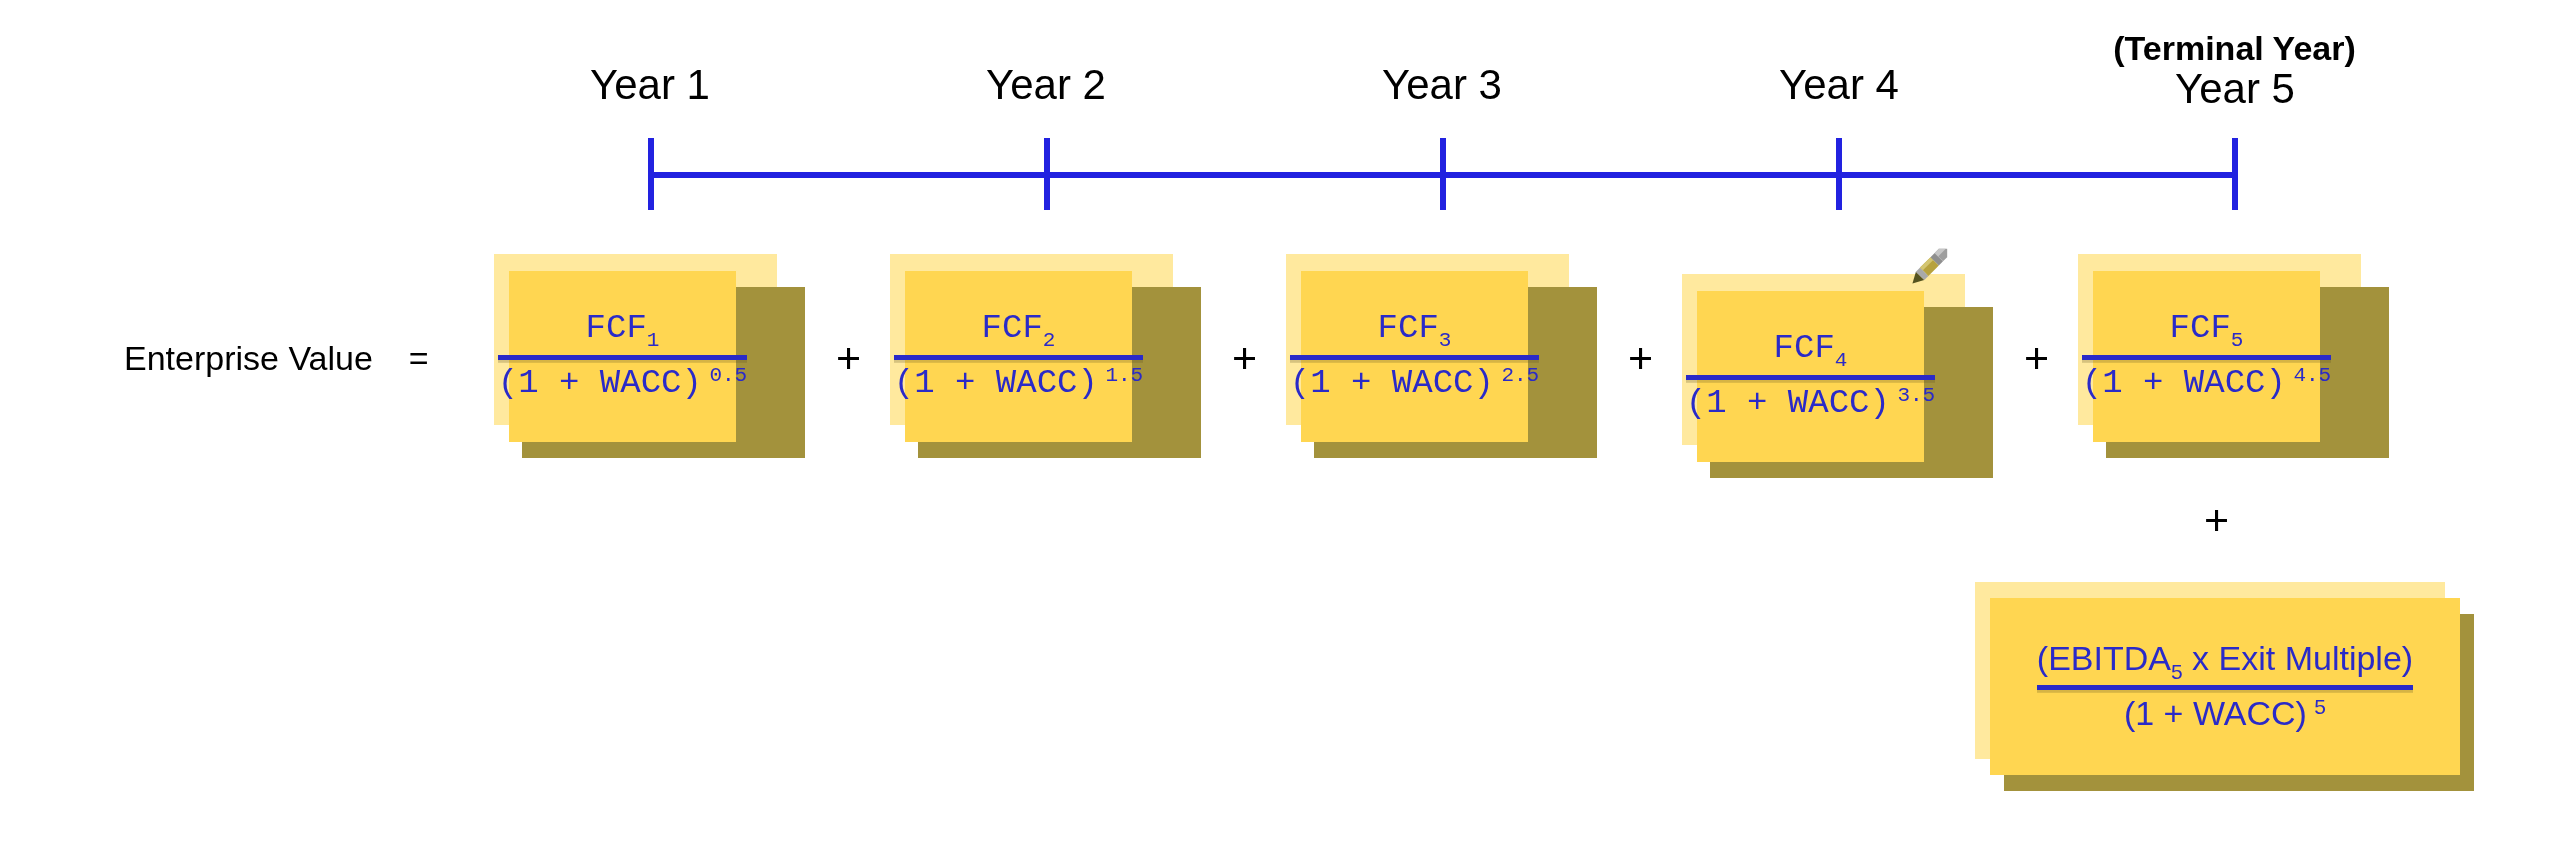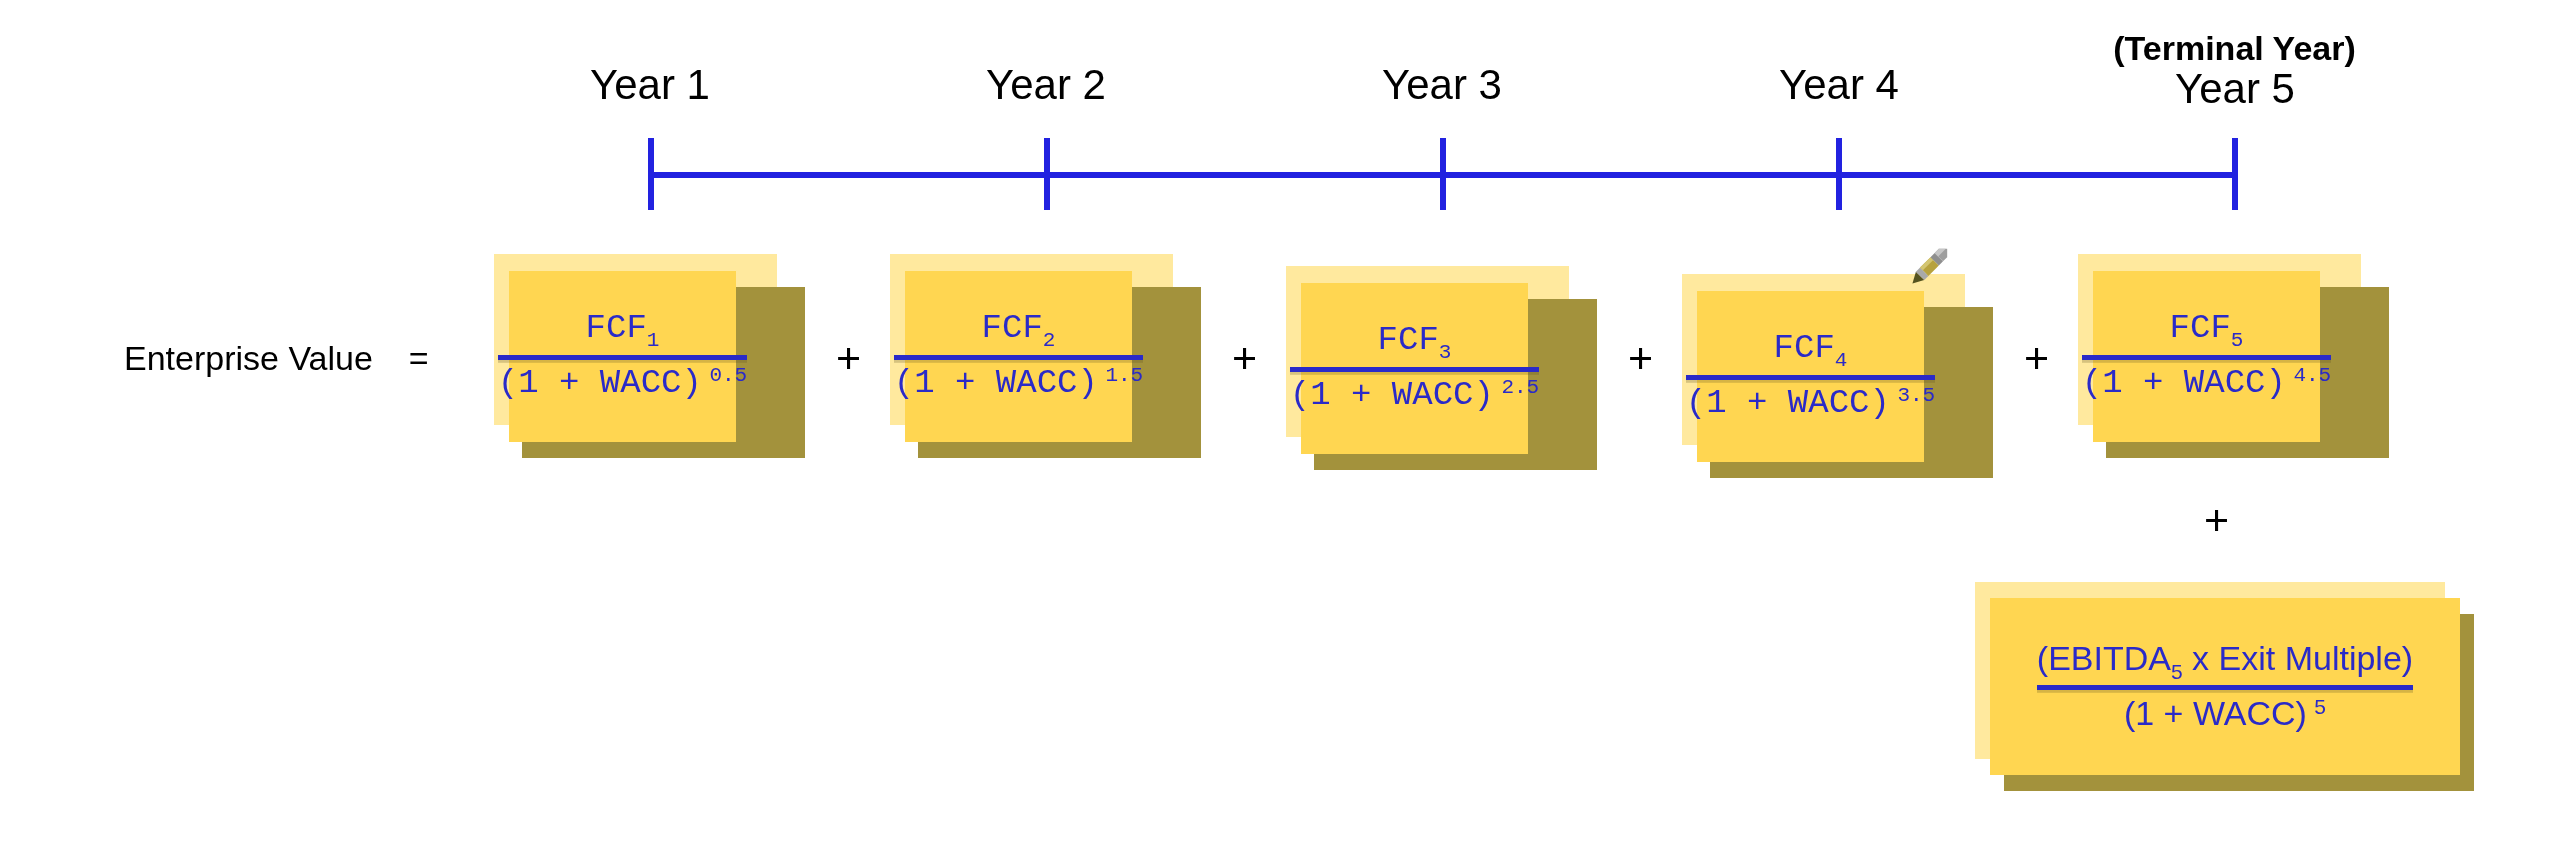--- a/index.html
+++ b/index.html
@@ -166,21 +166,21 @@
       <div class="fraction">
         <div><span>FCF</span><span class="sub">2</span></div>
         <div class="frac-bar"></div>
         <div><span>(1 + WACC)</span><span class="sup">1.5</span></div>
       </div>
     </div>
   </div>
 
   <div class="plus" style="left:1216px; top:332px;">+</div>
 
-  <div class="note note-sm" style="left:1286px; top:266px; width:311px; height:204px;">
+  <div class="note note-sm" style="left:1286px; top:254px; width:311px; height:204px;">
     <div class="layer back"></div>
     <div class="layer shadow"></div>
     <div class="layer face">
       <div class="fraction">
         <div><span>FCF</span><span class="sub">3</span></div>
         <div class="frac-bar"></div>
         <div><span>(1 + WACC)</span><span class="sup">2.5</span></div>
       </div>
     </div>
   </div>

